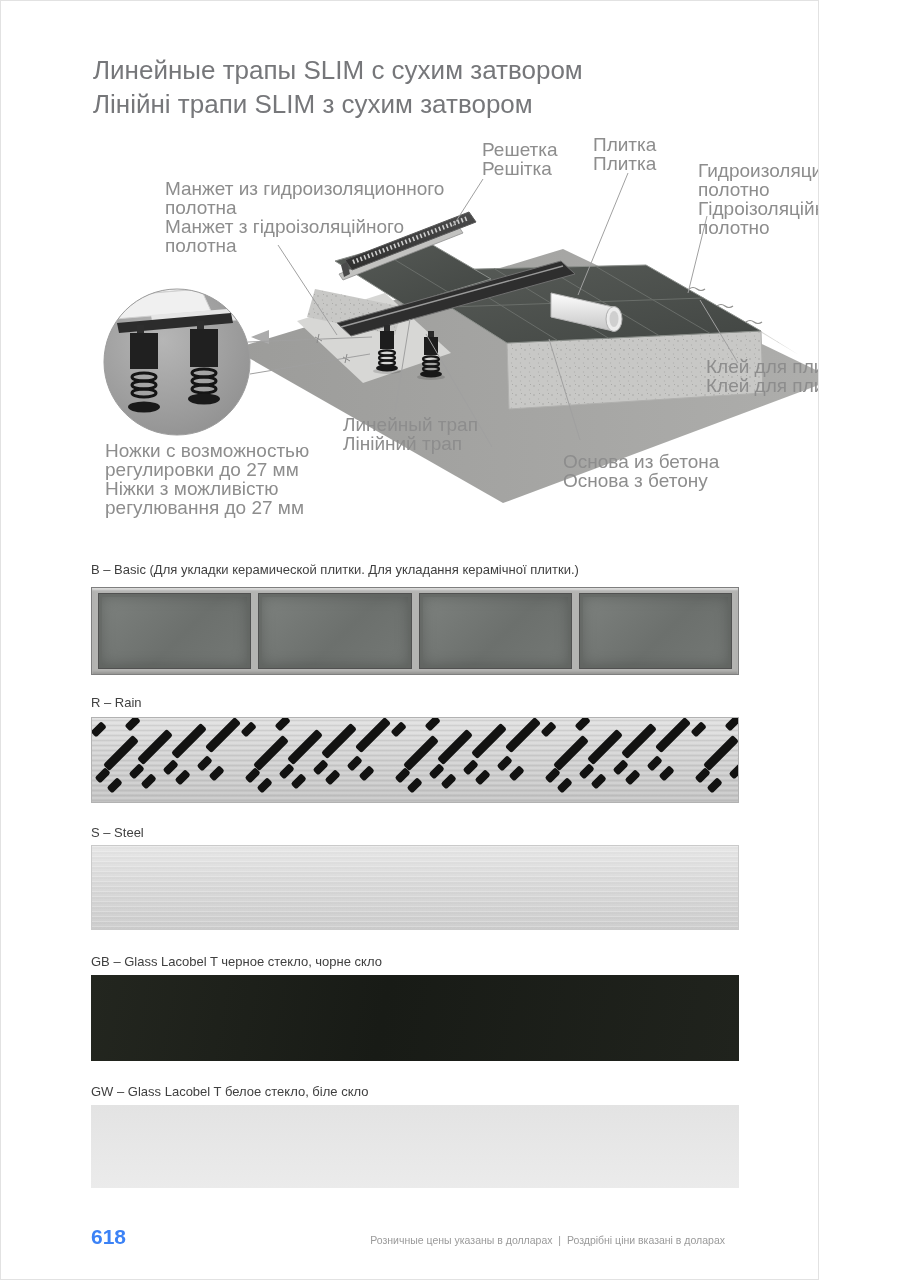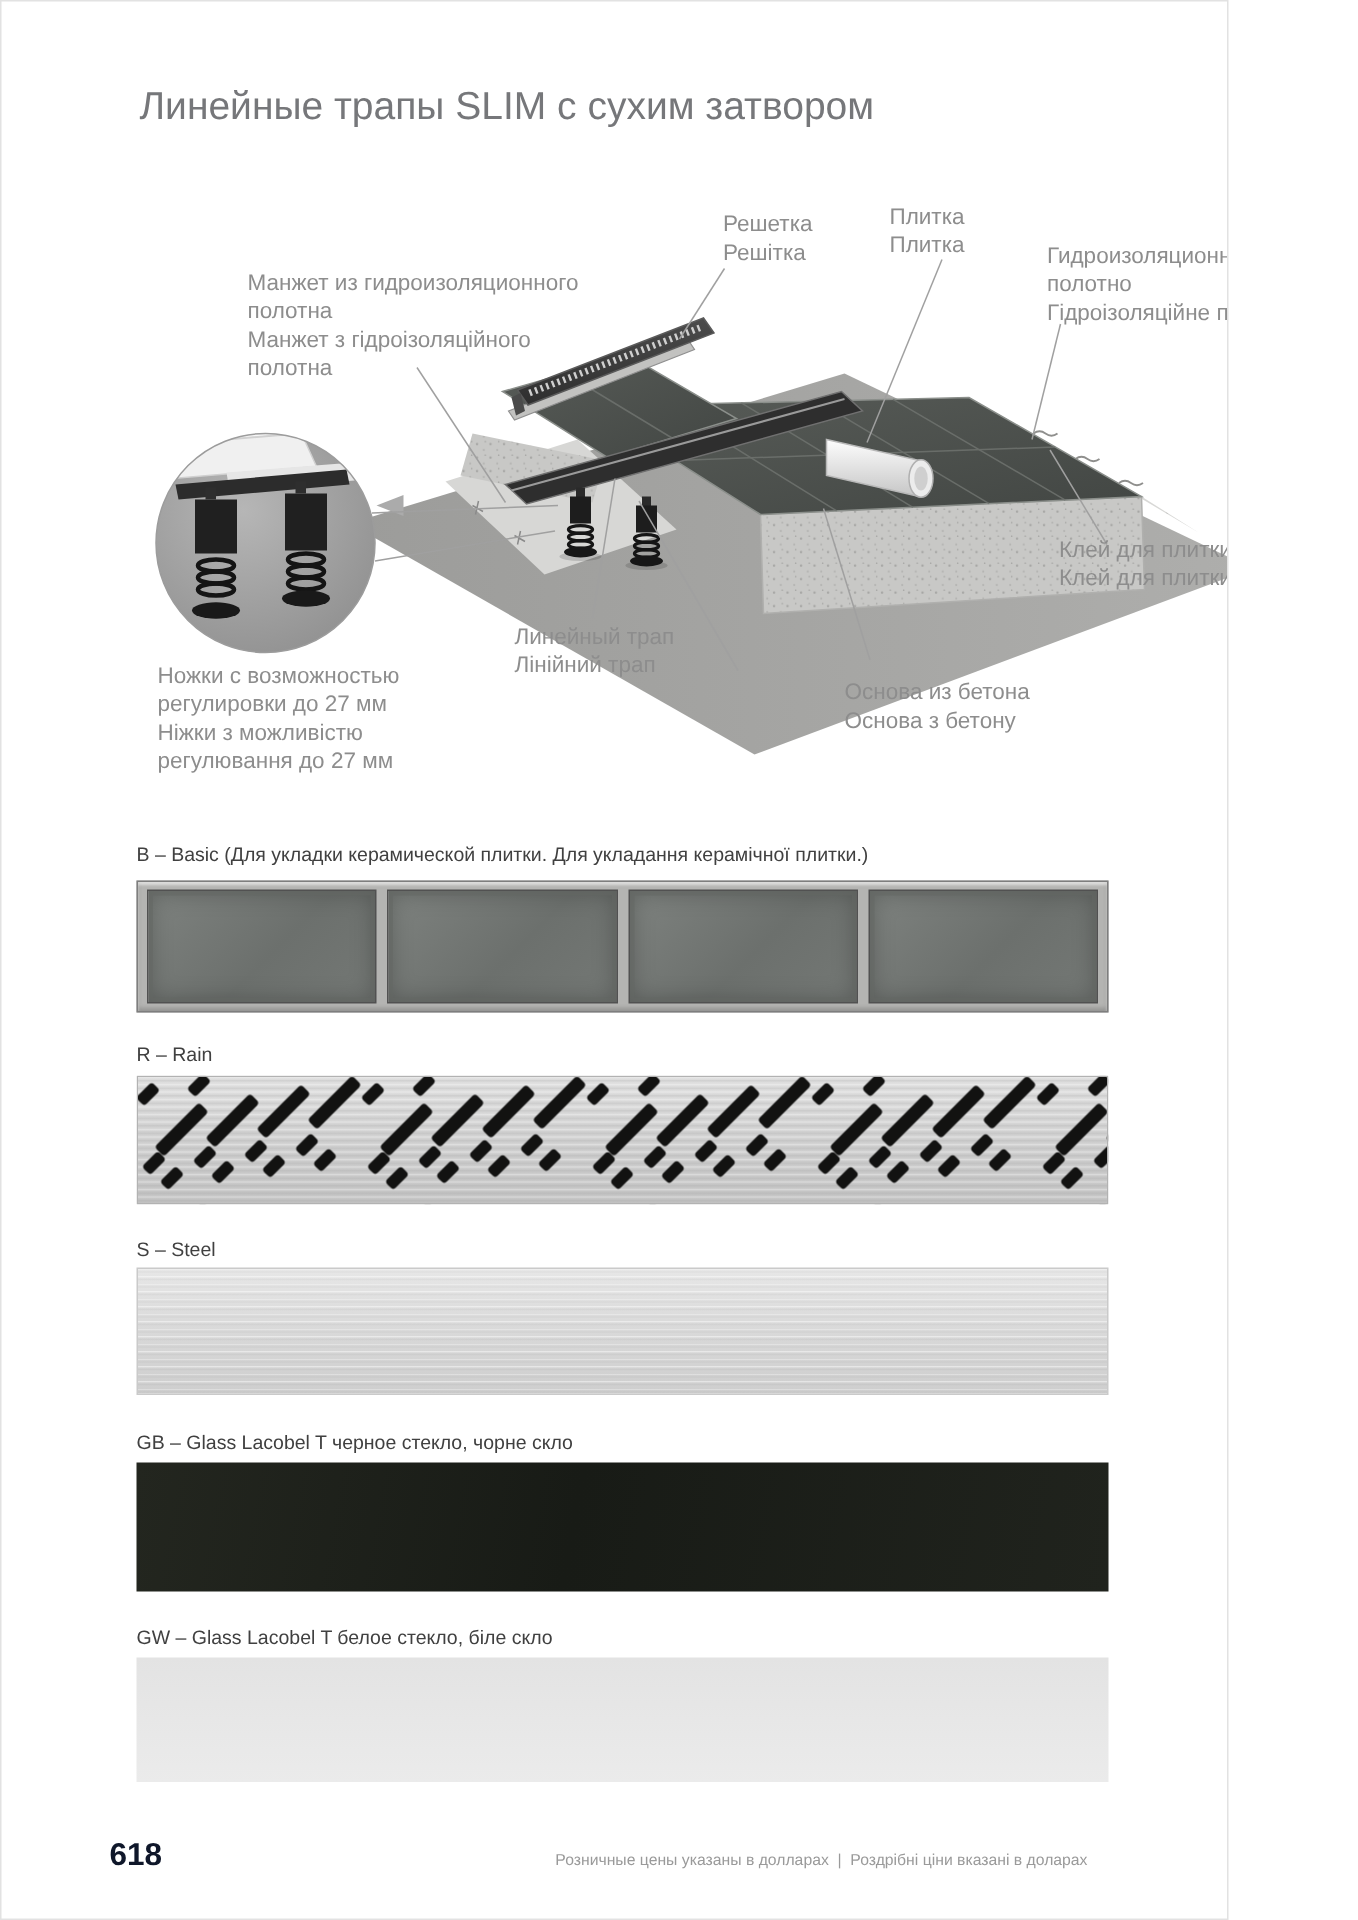--- a/index.html
+++ b/index.html
@@ -7,21 +7,21 @@
     position:relative;width:819px;height:1280px;background:#ffffff;
     font-family:"Liberation Sans", sans-serif;overflow:hidden;
     border:1px solid #e2e2e2;box-sizing:border-box;
   }
   
   .title{position:absolute;left:92px;top:52px;color:#76777a;font-size:26px;line-height:34px;font-weight:400;}
   
   .diagram{position:absolute;left:0;top:130px;width:905px;height:390px;}
   .diagram svg{position:absolute;left:0;top:0;}
   .dlabel{
-    position:absolute;color:#8d8d8d;font-size:15px;line-height:19px;
+    position:absolute;color:#8d8d8d;font-size:19px;line-height:19px;
     white-space:pre-line;
   }
   .lbl-grate   {left:481px;top:9px;}
   .lbl-tile    {left:592px;top:4px;}
   .lbl-membrane{left:697px;top:30px;}
   .lbl-cuff    {left:164px;top:48px;}
   .lbl-glue    {left:705px;top:226px;text-align:right;}
   .lbl-feet    {left:104px;top:310px;}
   .lbl-drain   {left:342px;top:284px;}
   .lbl-capacity{left:436px;top:318px;}
@@ -54,30 +54,31 @@
   .strip-steel{
     border:1px solid #cacaca;
     background-image:
       repeating-linear-gradient(180deg, rgba(255,255,255,.45) 0px, rgba(255,255,255,0) 1px,
         rgba(0,0,0,.035) 2px, rgba(255,255,255,0) 3px, rgba(255,255,255,0) 5px),
       linear-gradient(180deg,#e7e7e7 0%,#dadada 45%,#cecece 100%);
   }
   .strip-gb{background:linear-gradient(100deg,#23261f 0%,#181b16 45%,#20231d 100%);}
   .strip-gw{background:linear-gradient(180deg,#e3e3e3 0%,#ebebeb 100%);}
   
-  .page-num{position:absolute;left:72px;top:1224px;color:#0f172a;font-size:21px;font-weight:bold;}
+  .page-num{position:absolute;left:90px;top:1224px;color:#3b82f6;font-size:21px;font-weight:bold;}
   .price-note{position:absolute;right:93px;top:1233px;color:#9a9a9a;font-size:10.5px;white-space:pre;}
 </style>
 </head>
 <body>
 
 <div class="page">
 
   <div class="title">
     <div>Линейные трапы SLIM с сухим затвором</div>
+    <div>Лінійні трапи SLIM з сухим затвором</div>
   </div>
 
   <div class="diagram">
     <svg width="905" height="390" viewBox="0 0 905 390">
       <defs>
         <linearGradient id="gMem" x1="0" y1="0" x2="1" y2="0">
           <stop offset="0" stop-color="#9c9c9a"></stop>
             <stop offset="1" stop-color="#aeaeac"></stop>
         </linearGradient>
         <linearGradient id="gTile" x1="0" y1="0" x2="1" y2="1">

